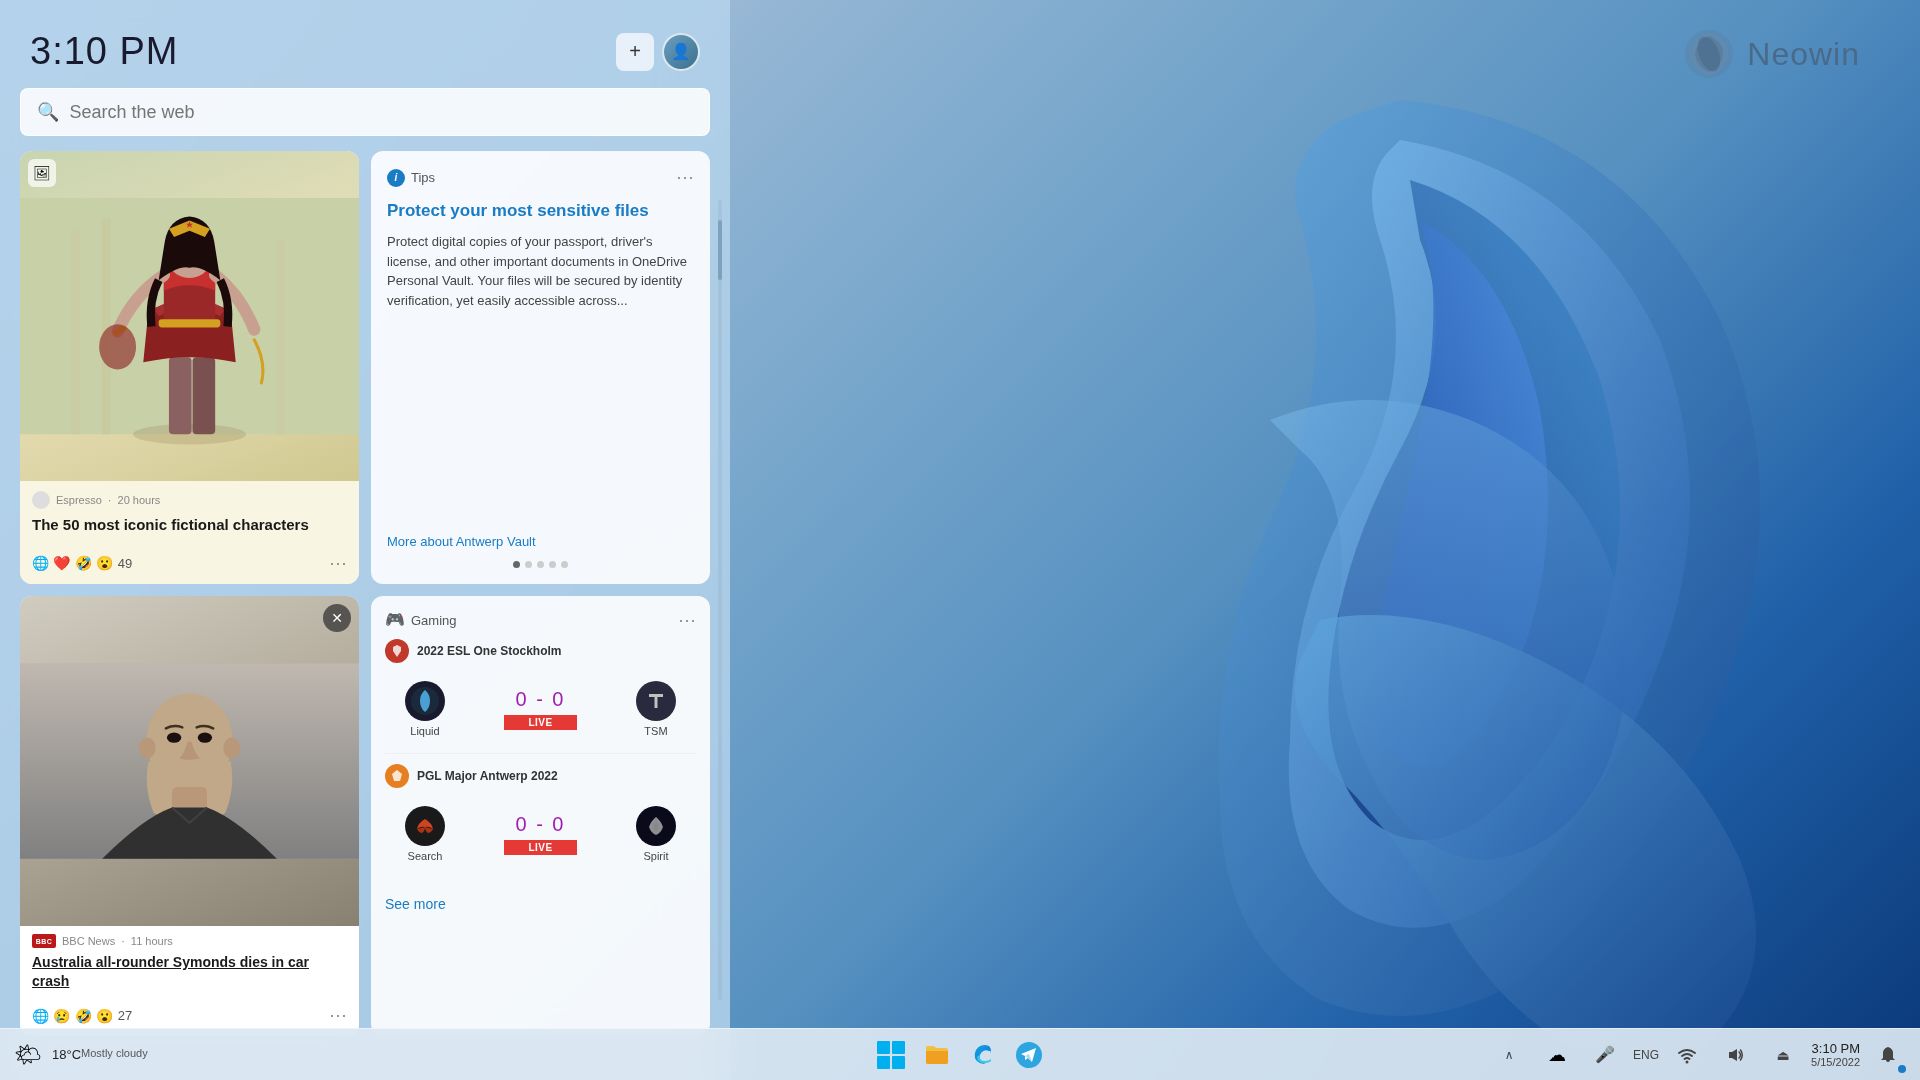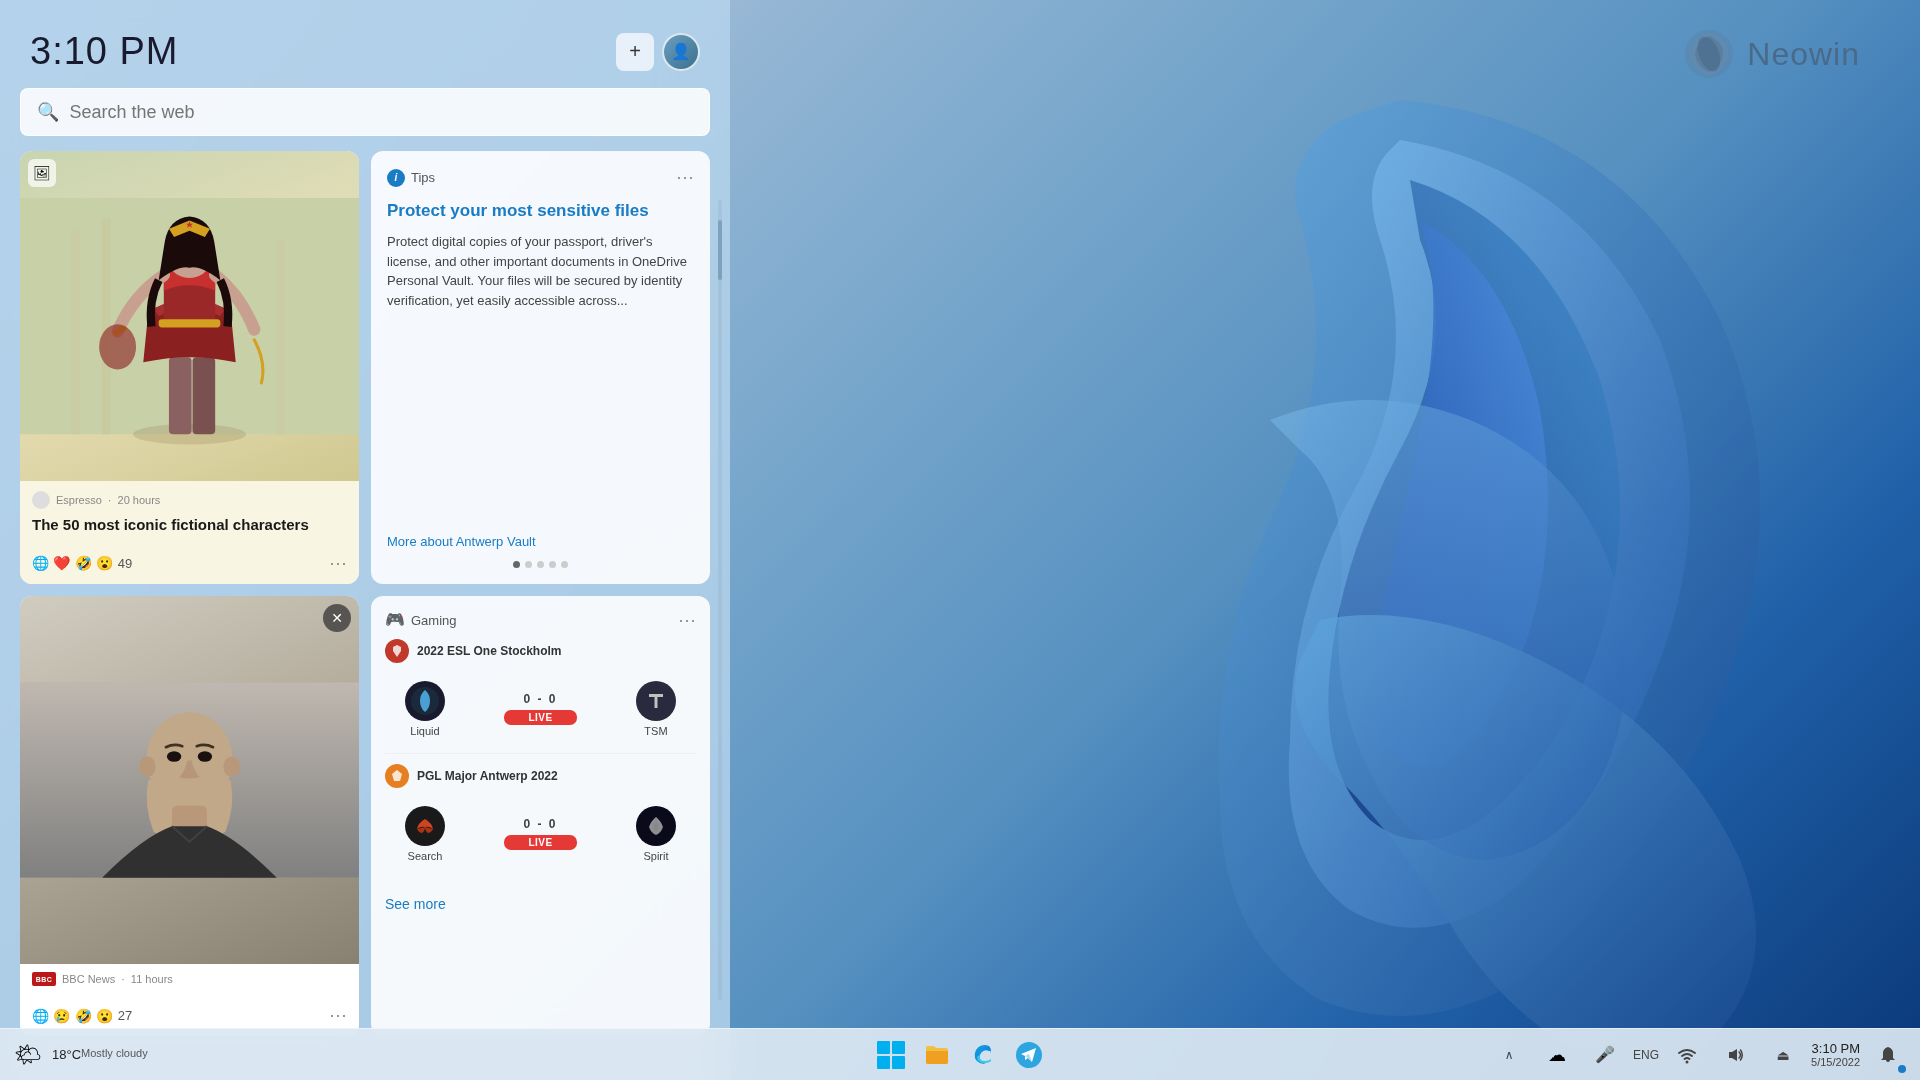--- a/index.html
+++ b/index.html
@@ -487,33 +487,33 @@
     }
 
     .match-center {
       display: flex;
       flex-direction: column;
       align-items: center;
       gap: 4px;
     }
 
     .score {
-      font-size: 12px;
-      font-weight: 700;
-      color: #404040;
+      font-size: 20px;
+      font-weight: 400;
+      color: #a21caf;
       letter-spacing: 2px;
     }
 
     .live-badge {
       background: #e53935;
       color: white;
       font-size: 10px;
       font-weight: 700;
       padding: 2px 24px;
-      border-radius: 7px;
+      border-radius: 0;
       letter-spacing: 0.5px;
     }
 
     .match-divider {
       border: none;
       border-top: 1px solid #eee;
       margin: 2px 0;
     }
 
     .see-more {
@@ -853,20 +853,21 @@
         </svg>
         <button class="close-btn">✕</button>
       </div>
       <div class="card-news-content">
         <div class="bbc-source">
           <div class="bbc-icon">BBC</div>
           <span>BBC News</span>
           <span>·</span>
           <span>11 hours</span>
         </div>
+        <div class="card-news-title">Australia all-rounder Symonds dies in car crash</div>
       </div>
       <div class="card-news-footer">
         <div class="card-reactions">
           <span class="reaction-emoji">🌐</span>
           <span class="reaction-emoji">😢</span>
           <span class="reaction-emoji">🤣</span>
           <span class="reaction-emoji">😮</span>
           <span class="reaction-count">27</span>
         </div>
         <span class="card-menu">···</span>

